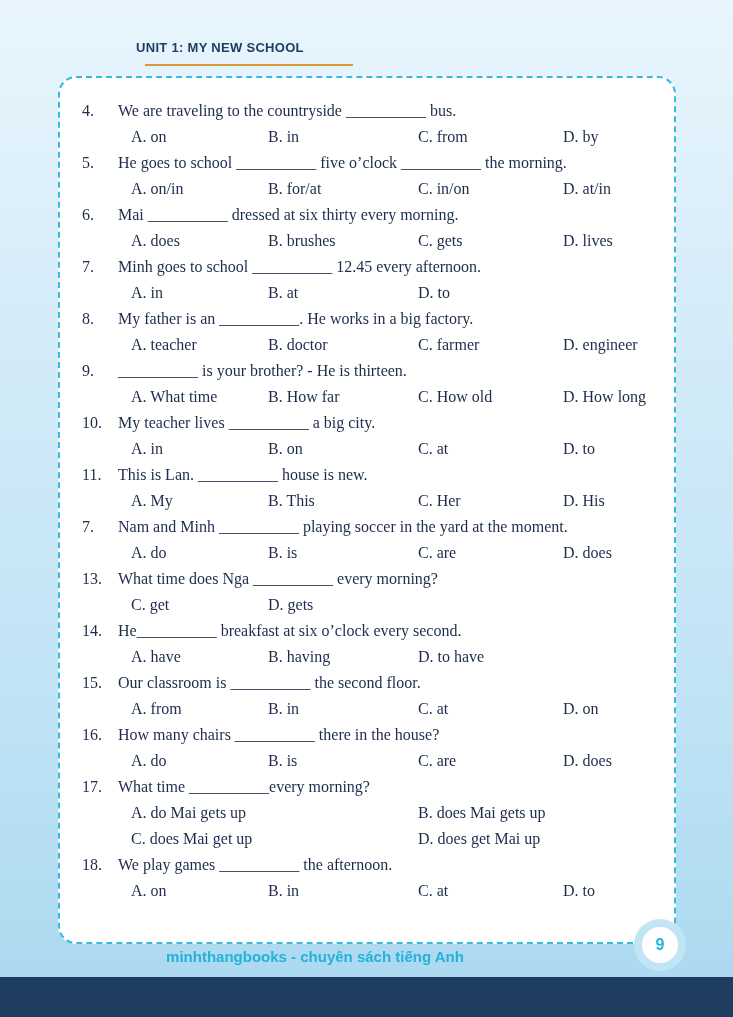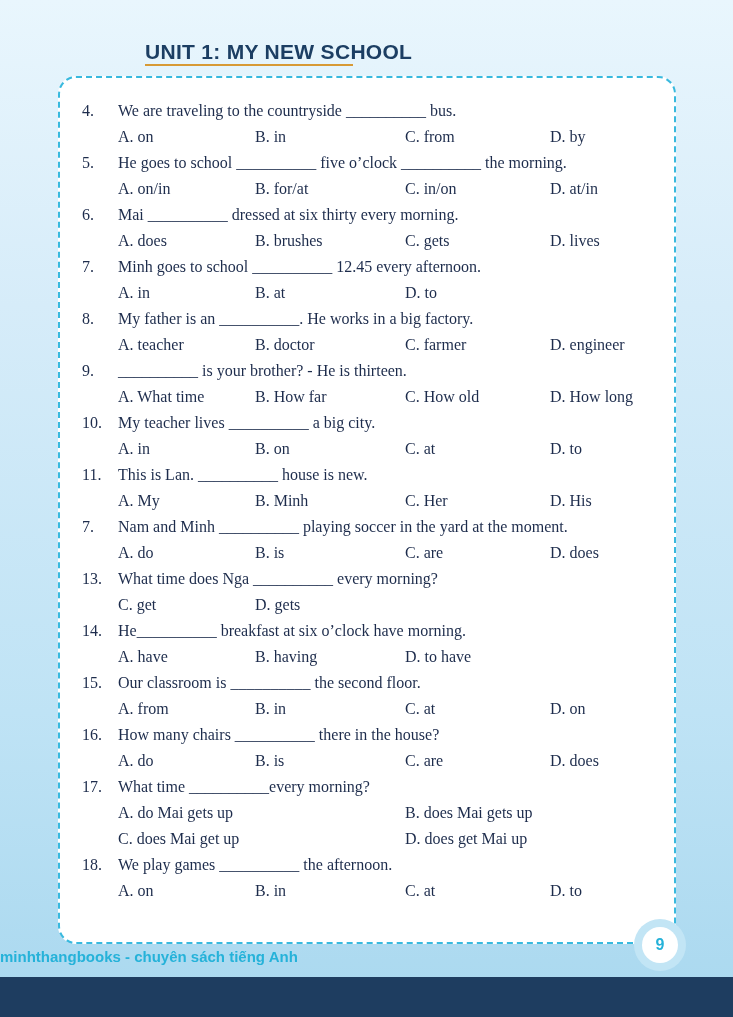--- a/index.html
+++ b/index.html
@@ -4,45 +4,45 @@
 <style>
   * { margin:0; padding:0; box-sizing:border-box; }
   html, body { width:733px; height:1017px; }
   body {
     position:relative;
     font-family:"Liberation Serif", serif;
     background:linear-gradient(180deg, #e9f6fd 0%, #d6ecf9 30%, #bfe3f5 70%, #a9d8ef 100%);
     overflow:hidden;
   }
   .unit-title {
-    position:absolute; left:145px; top:40px;
+    position:absolute; left:136px; top:40px;
     font-family:"Liberation Sans", sans-serif;
-    font-weight:bold; font-size:21px; color:#1c3e63;
+    font-weight:bold; font-size:13px; color:#1c3e63;
     letter-spacing:0.3px; white-space:nowrap;
   }
   .title-underline {
     position:absolute; left:145px; top:64px; width:208px; height:2px;
     background:#d79a36;
   }
   .card {
     position:absolute; left:58px; top:76px; width:618px; height:868px;
     background:#ffffff; border:2px dashed #38b9de; border-radius:18px;
     padding:20px 16px 0 22px; overflow:hidden;
   }
   .q-line { display:flex; height:26px; line-height:26px; font-size:16px; color:#1d2c4c; }
   .q-num { width:36px; flex:0 0 36px; }
   .q-text { flex:1; white-space:nowrap; }
   .options {
-    margin-left:36px; font-size:16px; color:#1d2c4c;
+    margin-left:49px; font-size:16px; color:#1d2c4c;
     display:grid; grid-template-columns:137px 150px 145px 1fr;
     grid-auto-rows:26px; line-height:26px;
   }
   .options.two-col { grid-template-columns:287px 1fr; }
   .footer-brand {
-    position:absolute; top:948px; left:0; width:630px; text-align:left;
+    position:absolute; top:948px; left:0; width:630px; text-align:center;
     font-family:"Liberation Sans", sans-serif; font-weight:bold; font-size:15px;
     color:#25b2d9; white-space:nowrap;
   }
   .page-badge-outer {
     position:absolute; left:634px; top:919px; width:52px; height:52px; border-radius:50%;
     background:#c2e5f5; display:flex; align-items:center; justify-content:center;
   }
   .page-badge-inner {
     width:36px; height:36px; border-radius:50%; background:#ffffff;
     display:flex; align-items:center; justify-content:center;
@@ -143,21 +143,21 @@
           <span class="opt">D. to</span>
         </div>
       </div>
       <div class="question">
         <div class="q-line">
           <span class="q-num">11.</span>
           <span class="q-text">This is Lan. __________ house is new.</span>
         </div>
         <div class="options">
           <span class="opt">A. My</span>
-          <span class="opt">B. Minh</span>
+          <span class="opt">B. This</span>
           <span class="opt">C. Her</span>
           <span class="opt">D. His</span>
         </div>
       </div>
       <div class="question">
         <div class="q-line">
           <span class="q-num">7.</span>
           <span class="q-text">Nam and Minh __________ playing soccer in the yard at the moment.</span>
         </div>
         <div class="options">
@@ -173,21 +173,21 @@
           <span class="q-text">What time does Nga __________ every morning?</span>
         </div>
         <div class="options">
           <span class="opt">C. get</span>
           <span class="opt">D. gets</span>
         </div>
       </div>
       <div class="question">
         <div class="q-line">
           <span class="q-num">14.</span>
-          <span class="q-text">He__________ breakfast at six o’clock have morning.</span>
+          <span class="q-text">He__________ breakfast at six o’clock every second.</span>
         </div>
         <div class="options">
           <span class="opt">A. have</span>
           <span class="opt">B. having</span>
           <span class="opt">D. to have</span>
         </div>
       </div>
       <div class="question">
         <div class="q-line">
           <span class="q-num">15.</span>

